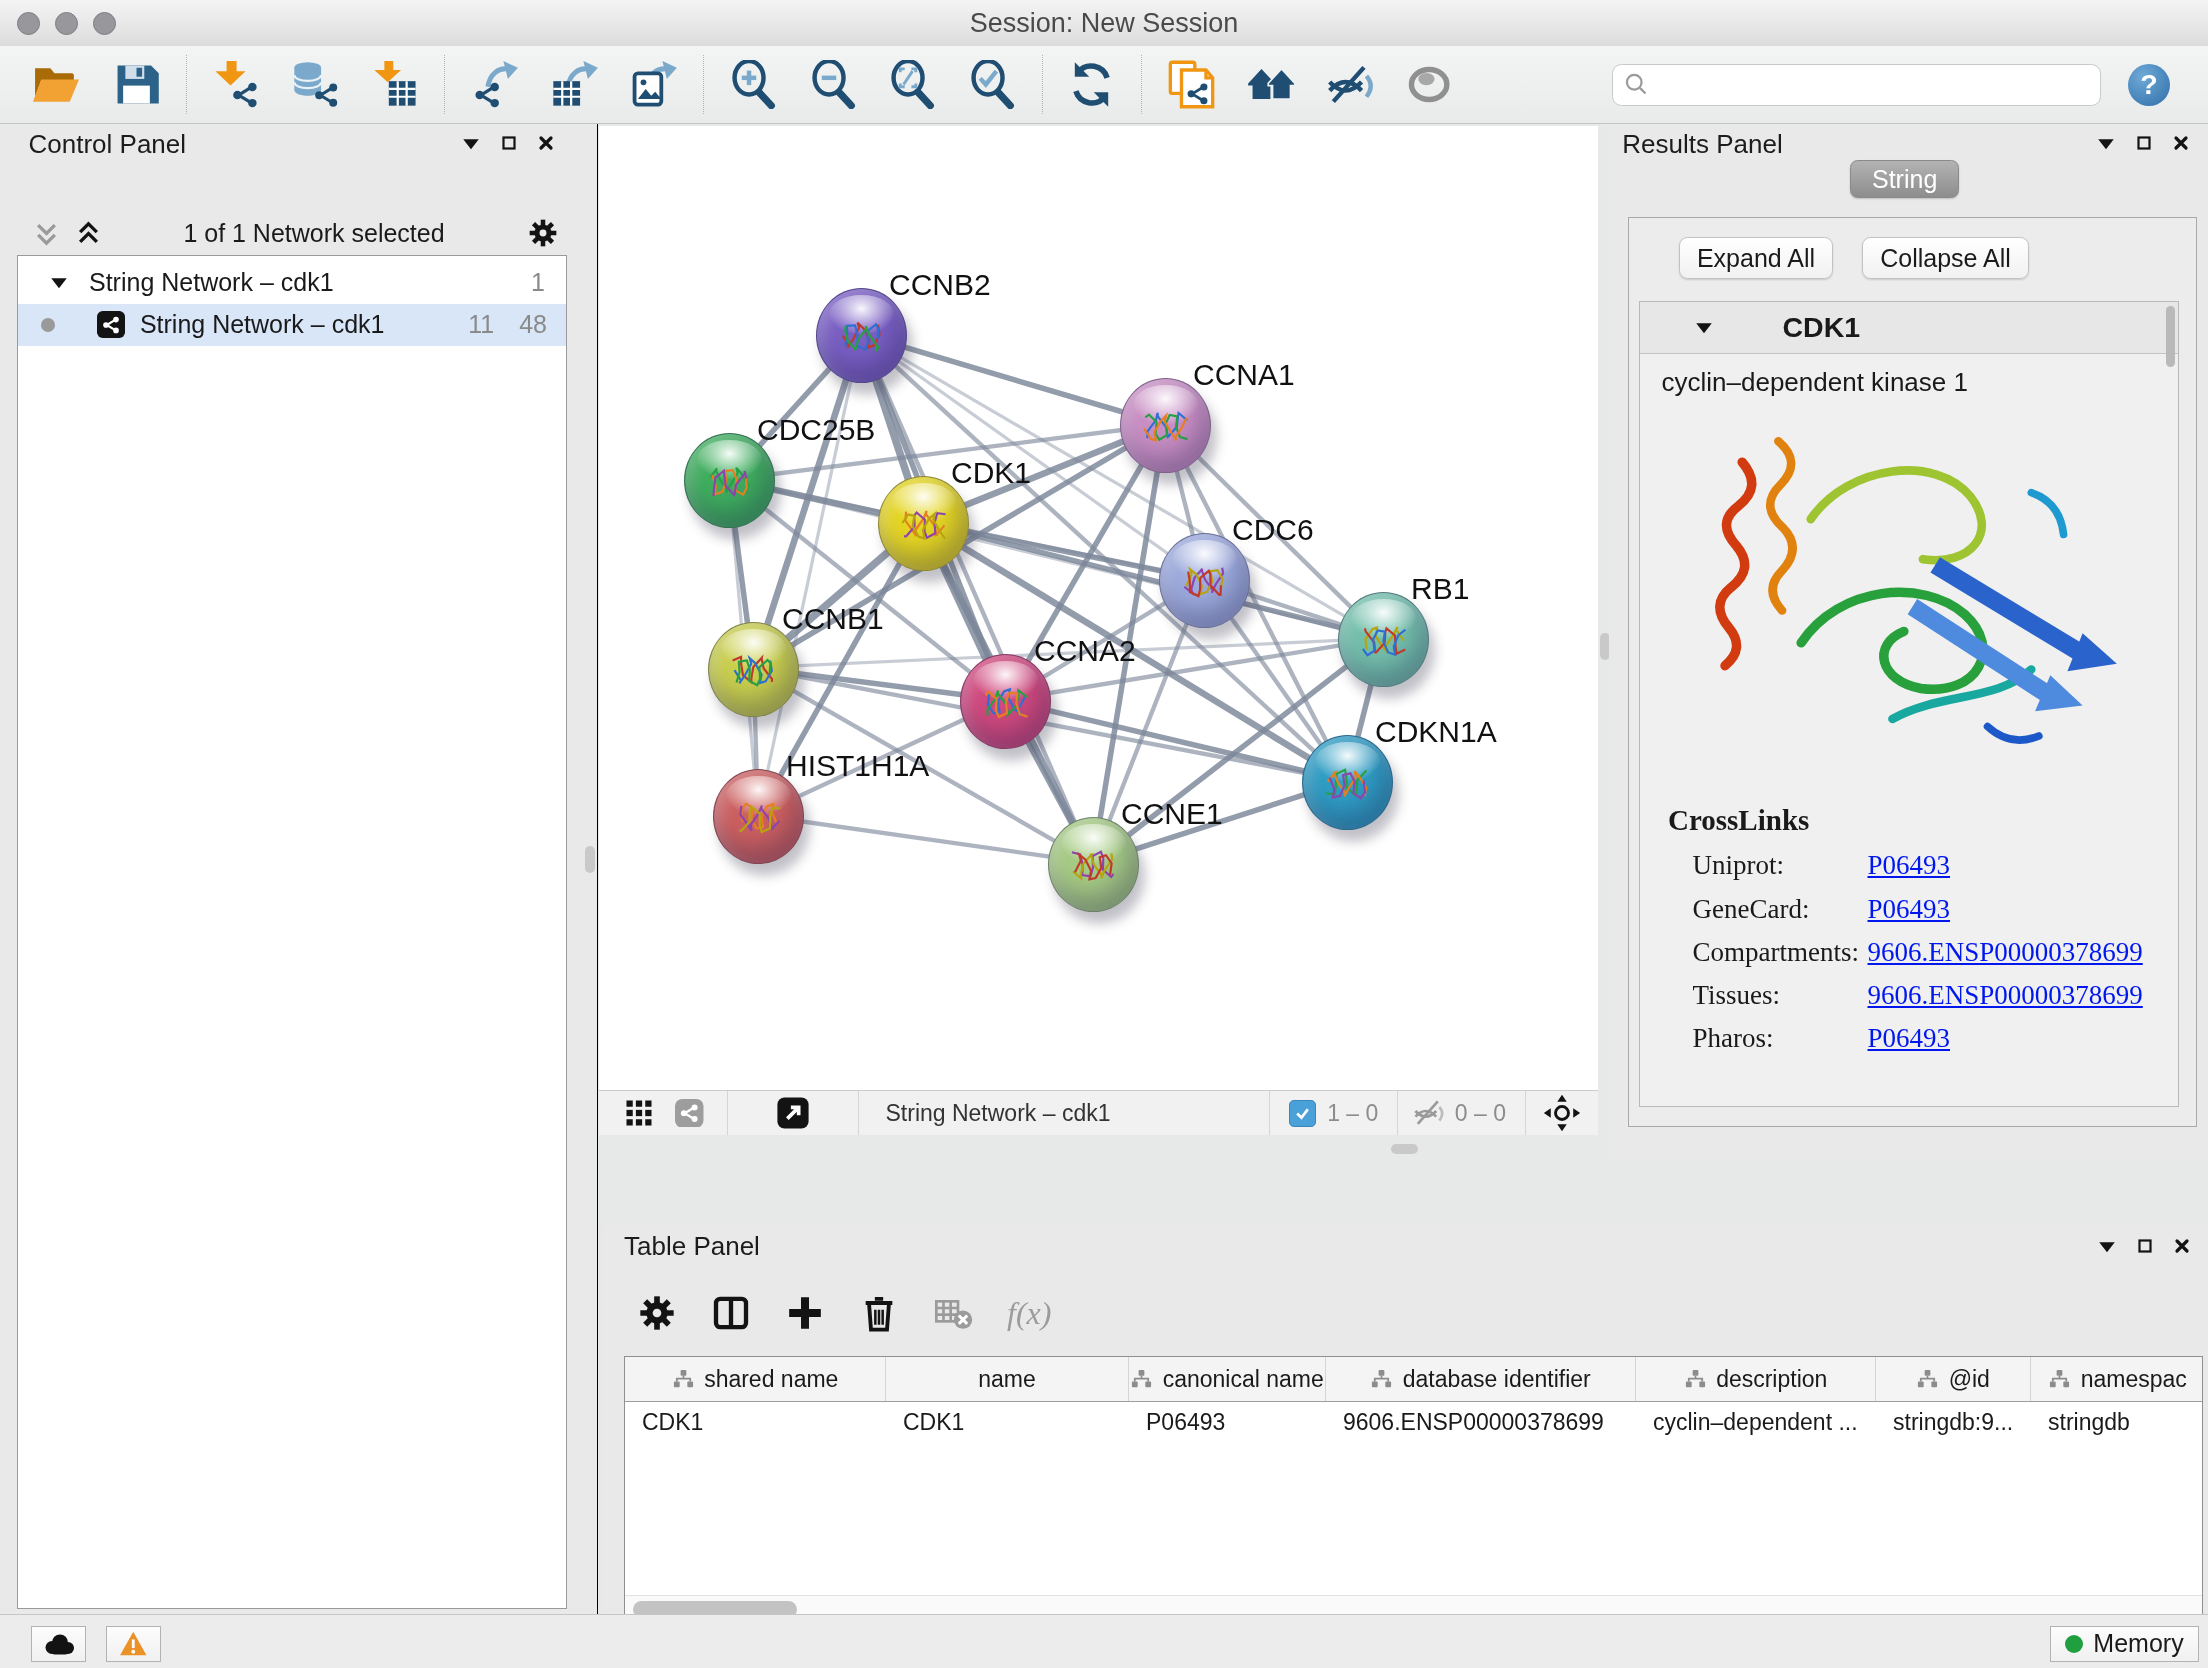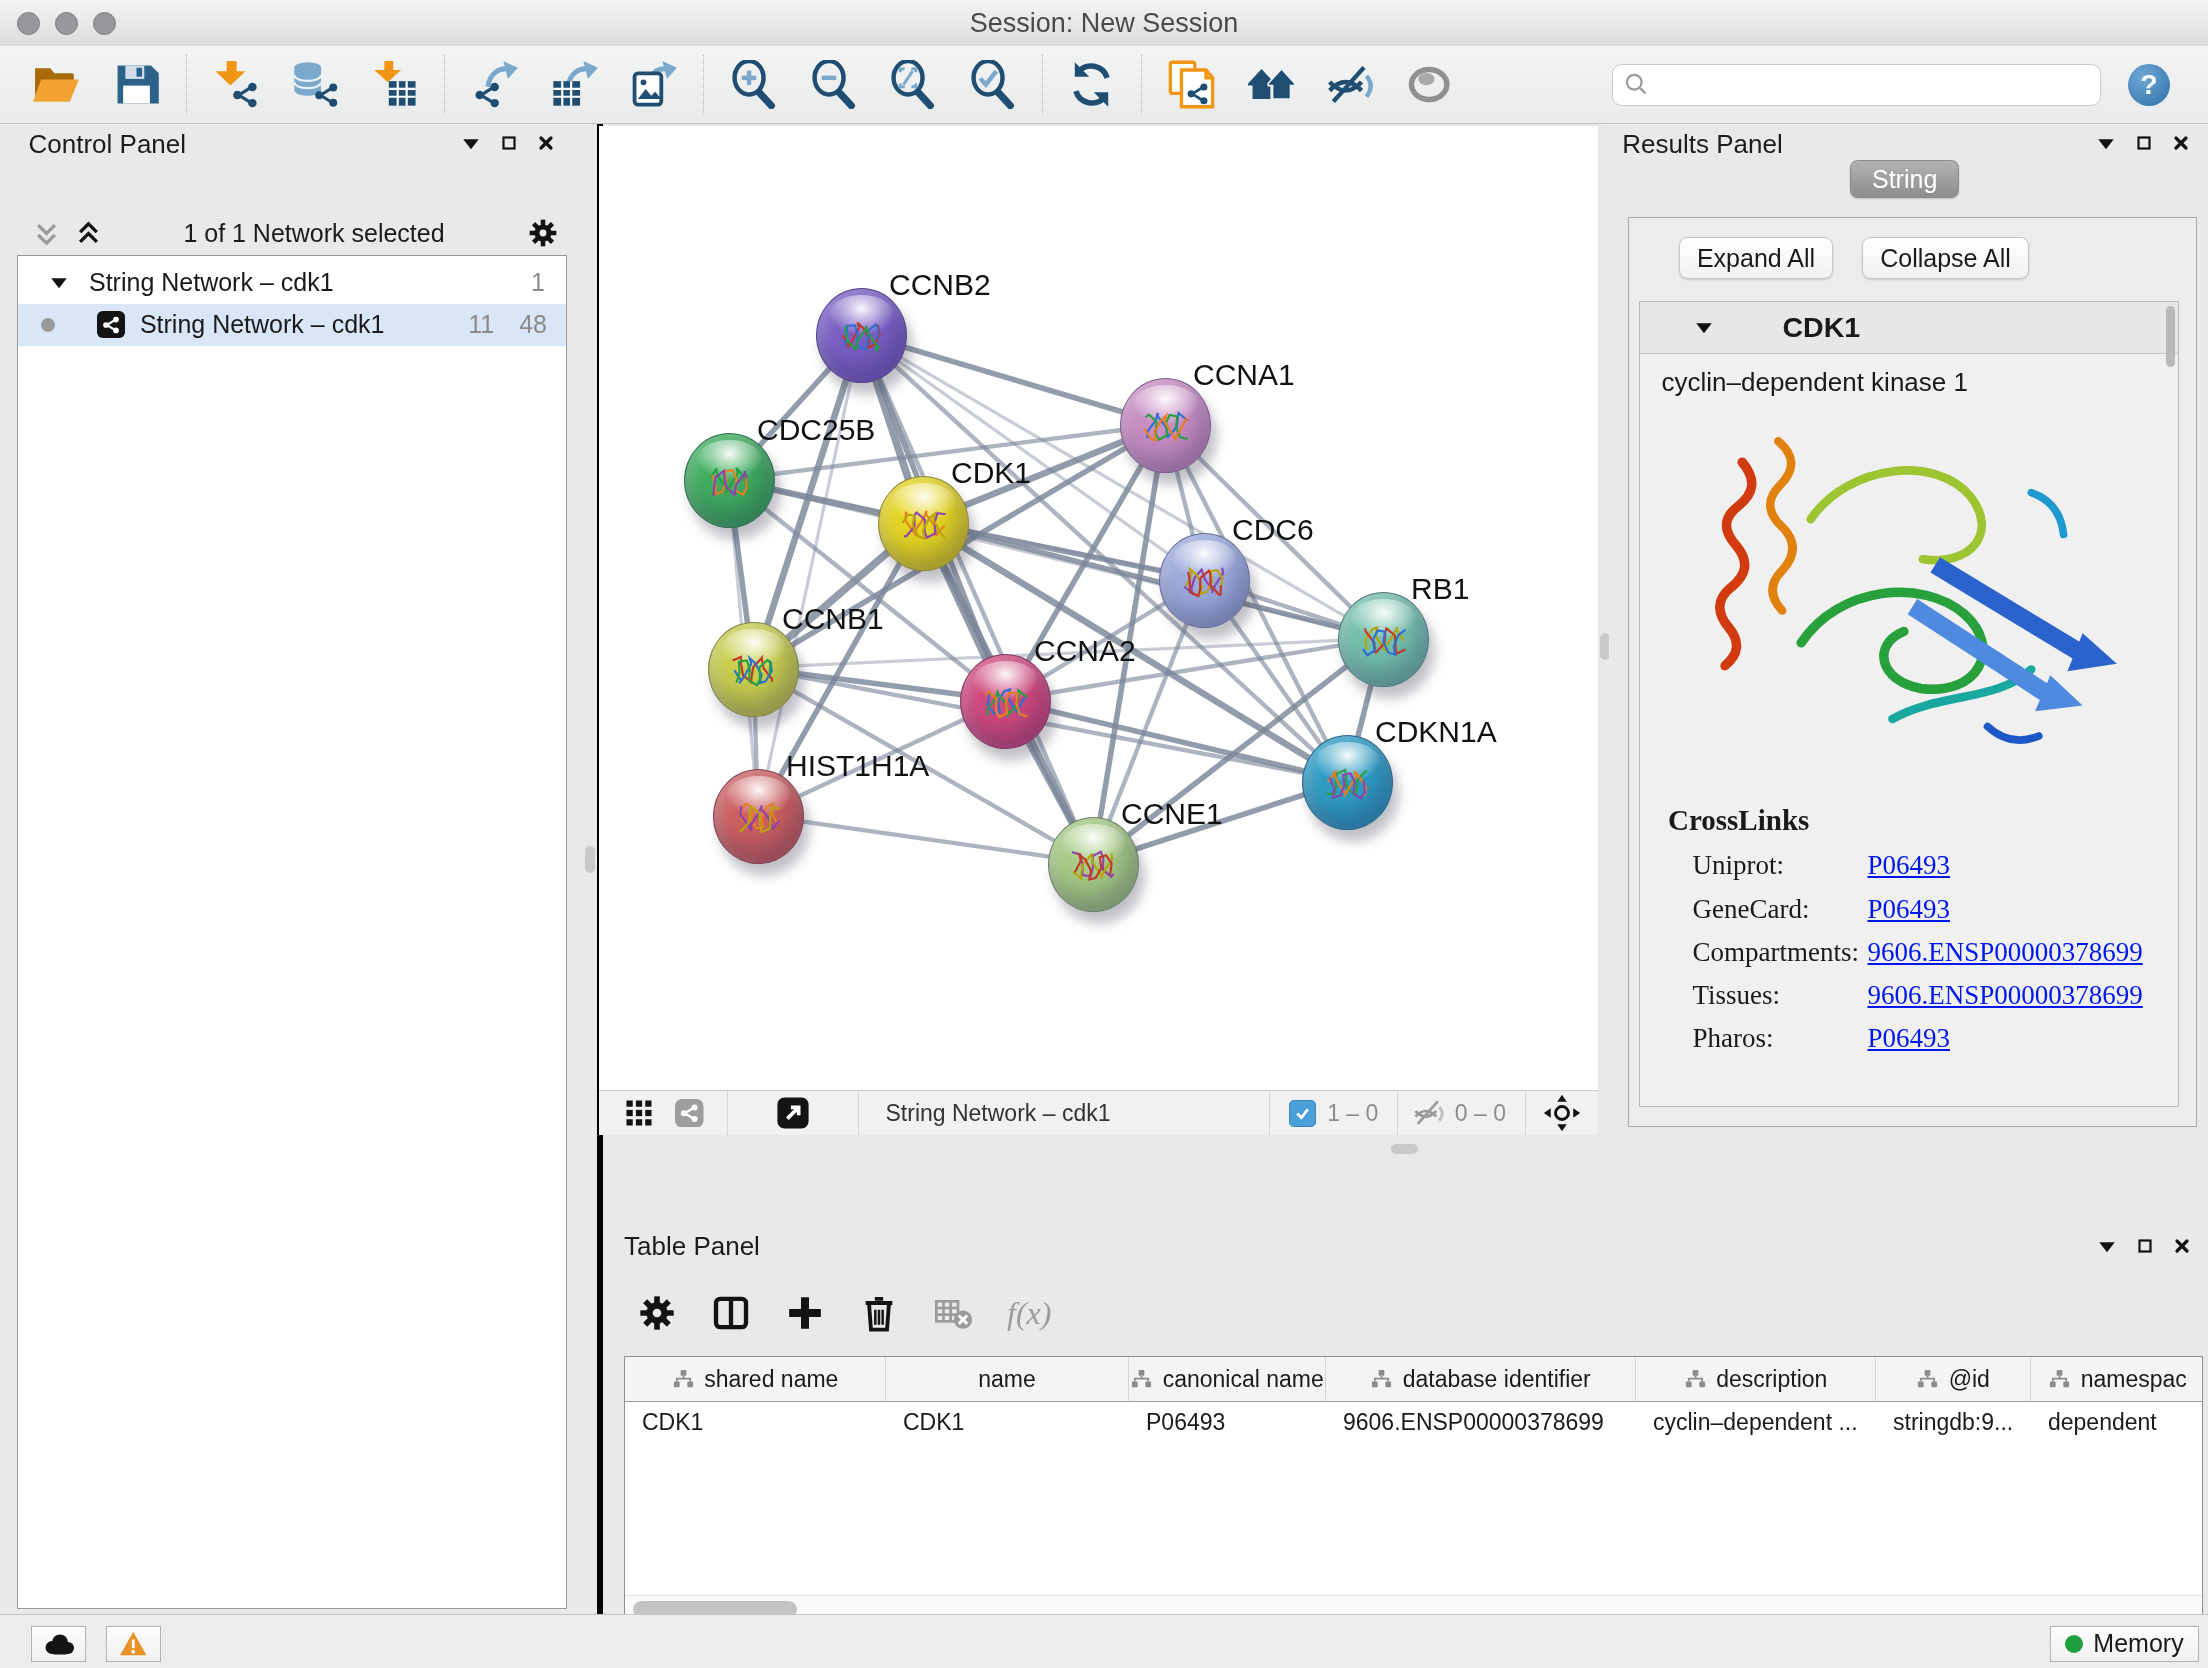--- a/index.html
+++ b/index.html
@@ -27,21 +27,21 @@
     font-weight:bold;display:flex;align-items:center;justify-content:center;}
   
   .panel-title{font-size:26px;color:#1c1c1c;}
   .winbtns{position:absolute;display:flex;gap:21px;align-items:center;}
   .winbtns span{display:flex;}
   .tab{height:38px;border-radius:7.6px;background:#fff;border:1px solid #cbcbcb;
     display:flex;align-items:center;justify-content:center;font-size:25px;padding:0 21px;
     box-shadow:0 1px 1.9px rgba(0,0,0,.18);box-sizing:border-box;}
   .tab.active{background:linear-gradient(#b3b3b3,#8d8d8d);color:#fff;border-color:#8a8a8a;}
   
-  #control{left:0;top:124px;width:597px;height:1490px;background:#e9e9e9;border-right:6px solid #000000;}
+  #control{left:0;top:124px;width:597px;height:1490px;background:#e9e9e9;border-right:1px solid #000000;}
   #ctabs{position:absolute;left:86px;top:36px;display:flex;gap:1.9px;}
   #csub{position:absolute;left:0;top:88px;width:597px;height:42px;display:flex;align-items:center;}
   #treebox{position:absolute;left:17px;top:131px;width:550px;height:1354px;background:#fff;
     border:1.9px solid #9a9a9a;box-sizing:border-box;}
   .trow{display:flex;align-items:center;height:42px;font-size:25px;}
   .trow .cnt{color:#8a8a8a;}
   #trow2{background:#d9e6f8;}
   .sharebadge{width:27.6px;height:27.6px;border-radius:5.7px;background:#131313;display:flex;
     align-items:center;justify-content:center;}
   .sharebadge svg{width:20px;height:20px;}
@@ -781,21 +781,21 @@
             <span>namespac</span>
           </div>
         </div>
       <div id="tbodyy">
           <div class="vcell" style="width:261px">CDK1</div>
           <div class="vcell" style="width:243px">CDK1</div>
           <div class="vcell" style="width:197px">P06493</div>
           <div class="vcell" style="width:310px">9606.ENSP00000378699</div>
           <div class="vcell" style="width:240px">cyclin–dependent ...</div>
           <div class="vcell" style="width:155px">stringdb:9...</div>
-          <div class="vcell" style="width:174px">dependent</div>
+          <div class="vcell" style="width:174px">stringdb</div>
         </div>
       <div id="hscroll">
         <div id="hthumb"></div>
       </div>
     </div>
   </div>
 
   <div id="statusbar" class="abs">
     <div class="sbox" style="left:31px;width:55px">
       <span style="display:flex;width:34px;height:25px" id="cloudico">

